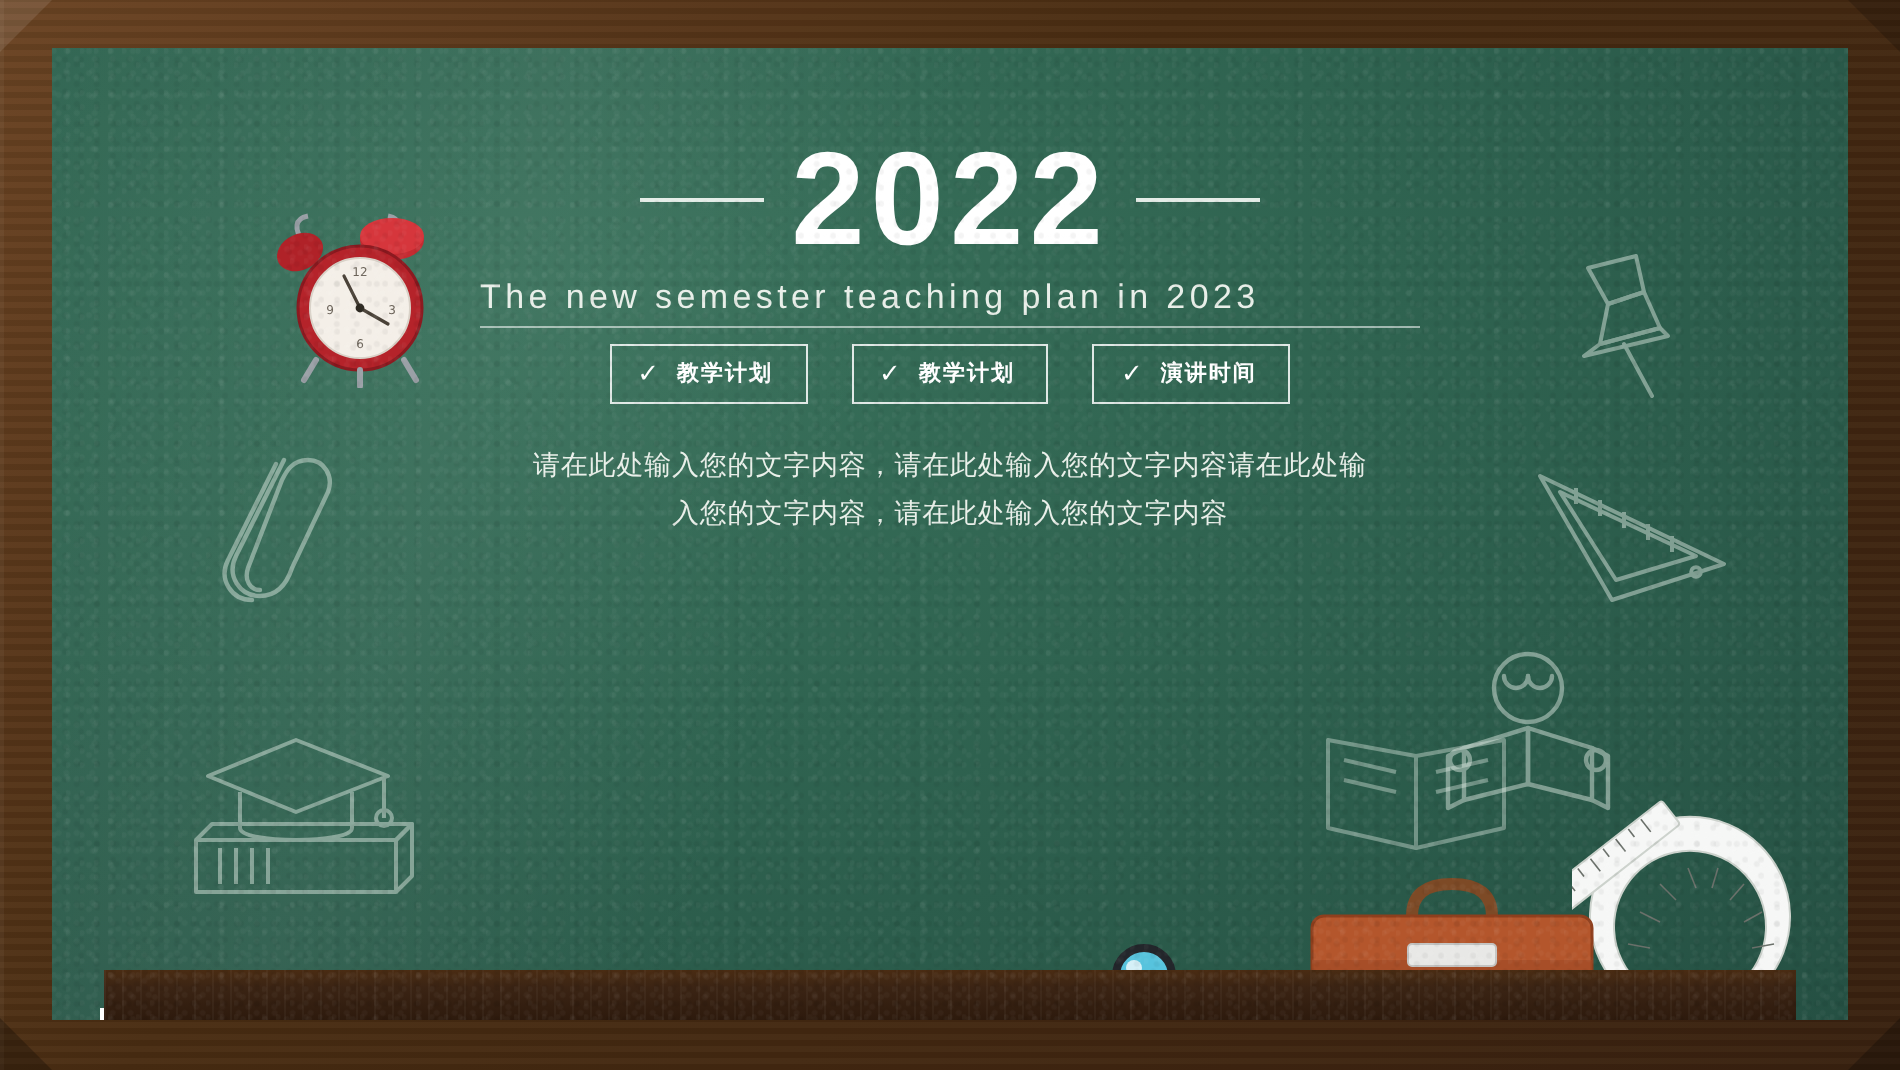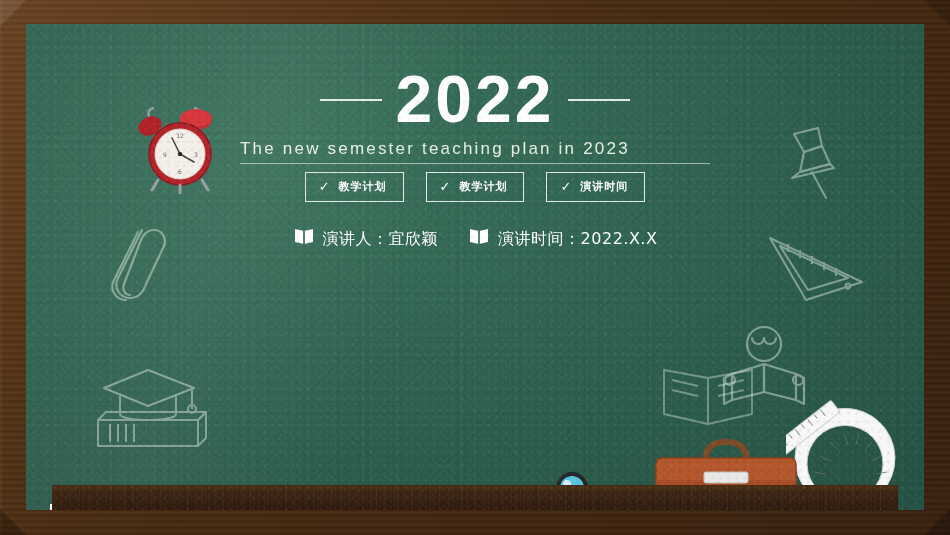--- a/index.html
+++ b/index.html
@@ -373,43 +373,22 @@
         <div class="badge">
           <span class="badge-check">✓</span>
           <span class="badge-label">教学计划</span>
         </div>
         <div class="badge">
           <span class="badge-check">✓</span>
           <span class="badge-label">演讲时间</span>
         </div>
       </div>
 
-
-      <div class="footer">
-        <div class="foot-item">
-          <span>
-            <svg width="22" height="18" viewBox="0 0 22 18">
-              <path d="M11 3 L2 1 v13 l9 2 Z" fill="#ffffff"></path>
-              <path d="M11 3 L20 1 v13 l-9 2 Z" fill="#ffffff"></path>
-              <line x1="11" y1="3" x2="11" y2="16" stroke="#2f6350" stroke-width="1.6"></line>
-            </svg>
-          </span>
-          <span class="foot-label">演讲人：宜欣颖</span>
-        </div>
-        <div class="foot-item">
-          <span>
-            <svg width="22" height="18" viewBox="0 0 22 18">
-              <path d="M11 3 L2 1 v13 l9 2 Z" fill="#ffffff"></path>
-              <path d="M11 3 L20 1 v13 l-9 2 Z" fill="#ffffff"></path>
-              <line x1="11" y1="3" x2="11" y2="16" stroke="#2f6350" stroke-width="1.6"></line>
-            </svg>
-          </span>
-          <span class="foot-label">演讲时间：2022.X.X</span>
-        </div>
-      </div>
+      <div class="body-text">请在此处输入您的文字内容，请在此处输入您的文字内容请在此处输入您的文字内容，请在此处输入您的文字内容</div>
+
 
     </div>
 
     <div class="tray">
       <div class="tray-wood"></div>
     </div>
 
   </div>
 </div>
 

